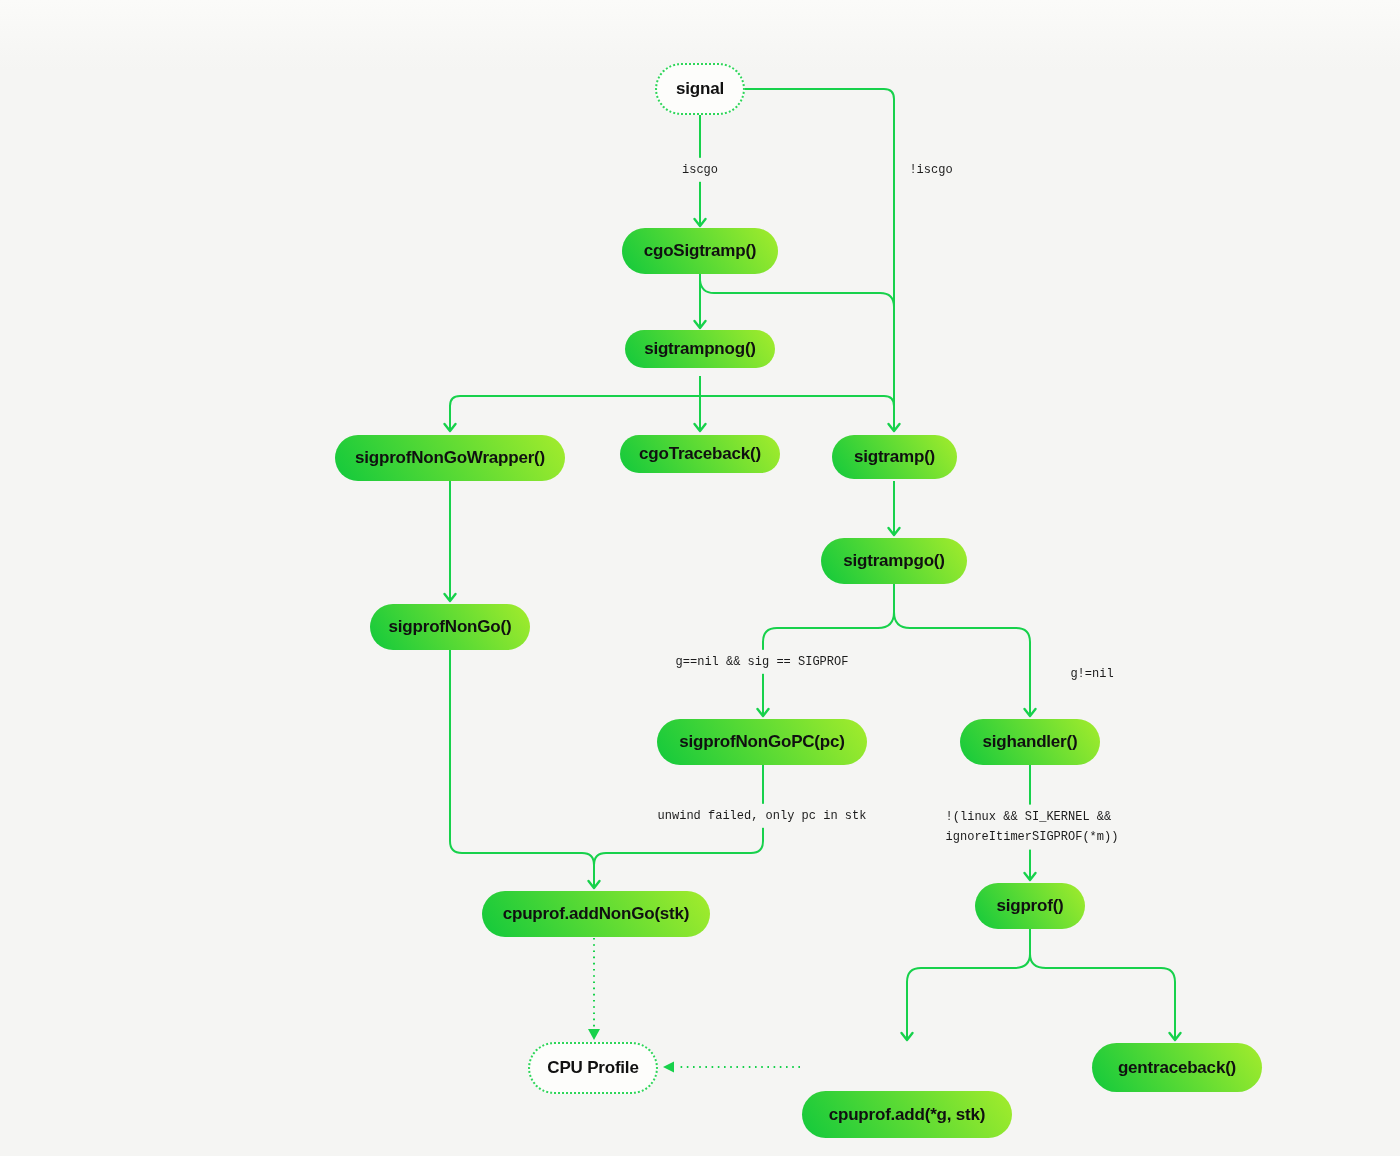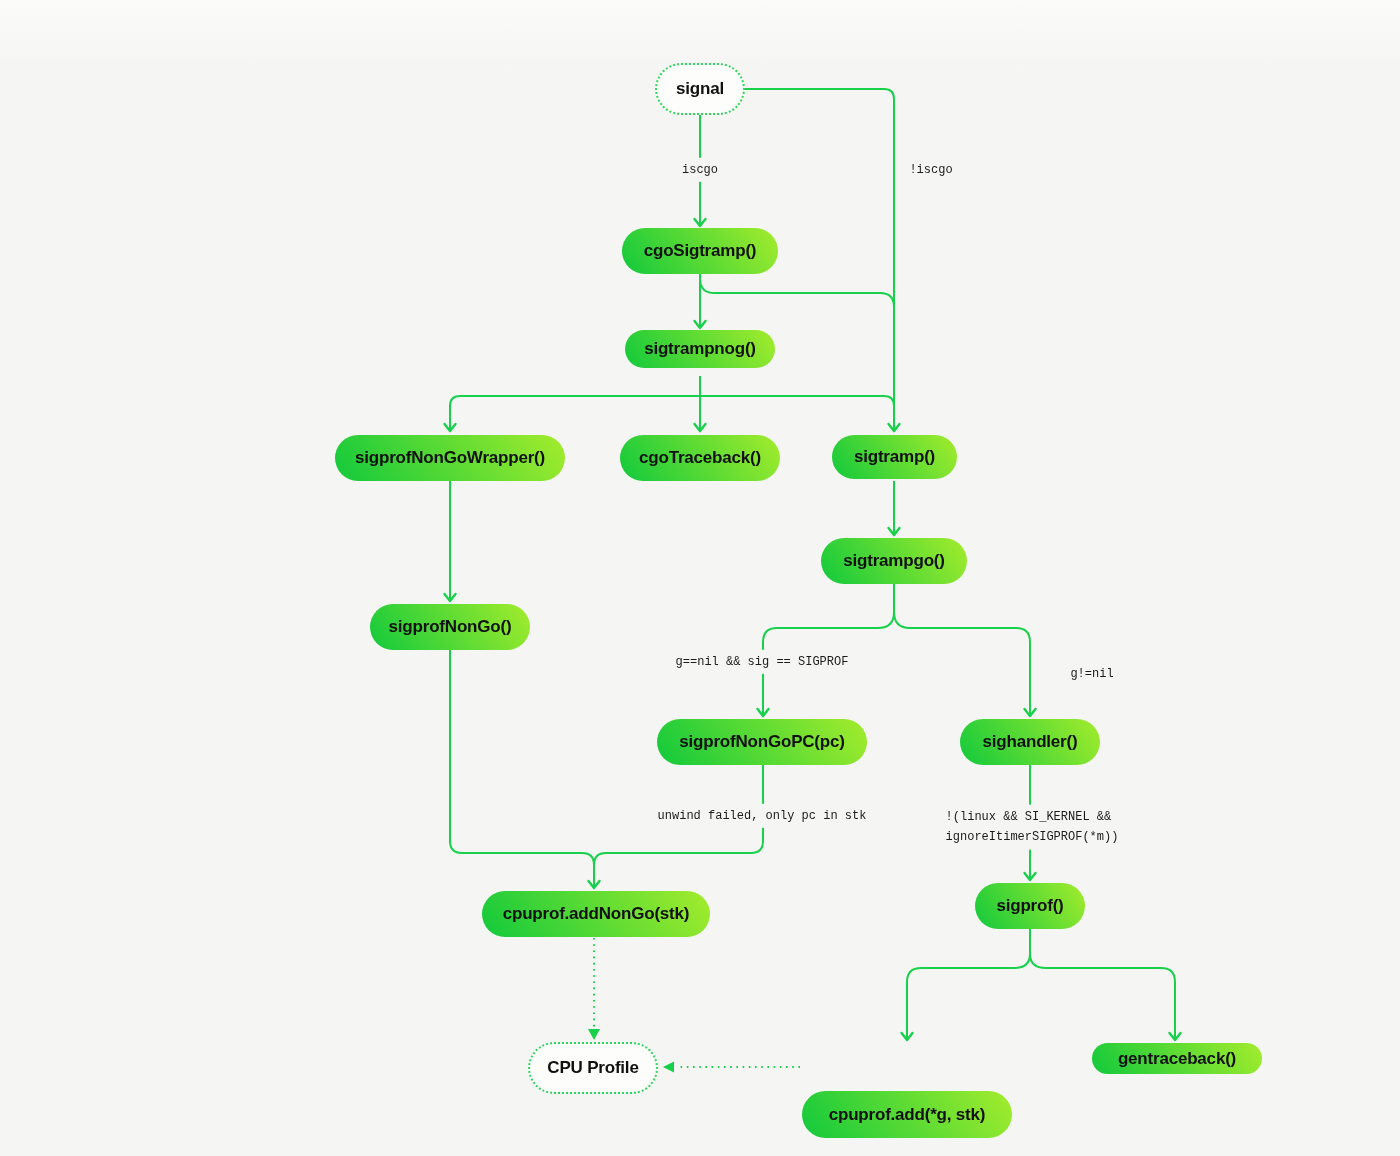--- a/index.html
+++ b/index.html
@@ -96,25 +96,25 @@
       <div class="edge-label" style="left: 1092px; top: 674px;">g!=nil</div>
       <div class="edge-label" style="left: 762px; top: 816px;">unwind failed, only pc in stk</div>
       <div class="edge-label left" style="left: 1032px; top: 827px;">!(linux &amp;&amp; SI_KERNEL &amp;&amp;
 ignoreItimerSIGPROF(*m))</div>
     </div>
   <div id="nodes">
       <div class="node dotted" style="left: 655px; top: 63px; width: 90px; height: 52px;">signal</div>
       <div class="node" style="left: 622px; top: 228px; width: 156px; height: 46px;">cgoSigtramp()</div>
       <div class="node" style="left: 625px; top: 330px; width: 150px; height: 38px;">sigtrampnog()</div>
       <div class="node" style="left: 335px; top: 435px; width: 230px; height: 46px;">sigprofNonGoWrapper()</div>
-      <div class="node" style="left: 620px; top: 435px; width: 160px; height: 46px;">cgoTraceback()</div>
+      <div class="node" style="left: 620px; top: 435px; width: 160px; height: 38px;">cgoTraceback()</div>
       <div class="node" style="left: 832px; top: 435px; width: 125px; height: 44px;">sigtramp()</div>
       <div class="node" style="left: 821px; top: 538px; width: 146px; height: 46px;">sigtrampgo()</div>
       <div class="node" style="left: 370px; top: 604px; width: 160px; height: 46px;">sigprofNonGo()</div>
       <div class="node" style="left: 657px; top: 719px; width: 210px; height: 46px;">sigprofNonGoPC(pc)</div>
       <div class="node" style="left: 960px; top: 719px; width: 140px; height: 46px;">sighandler()</div>
       <div class="node" style="left: 482px; top: 891px; width: 228px; height: 46px;">cpuprof.addNonGo(stk)</div>
       <div class="node" style="left: 975px; top: 883px; width: 110px; height: 46px;">sigprof()</div>
       <div class="node dotted" style="left: 528px; top: 1042px; width: 130px; height: 52px;">CPU Profile</div>
       <div class="node" style="left: 802px; top: 1043px; width: 210px; height: 47px; margin-top: 48px;">cpuprof.add(*g, stk)</div>
-      <div class="node" style="left: 1092px; top: 1043px; width: 170px; height: 31px;">gentraceback()</div>
+      <div class="node" style="left: 1092px; top: 1043px; width: 170px; height: 49px;">gentraceback()</div>
     </div>
 </div>
 
 </body></html>

